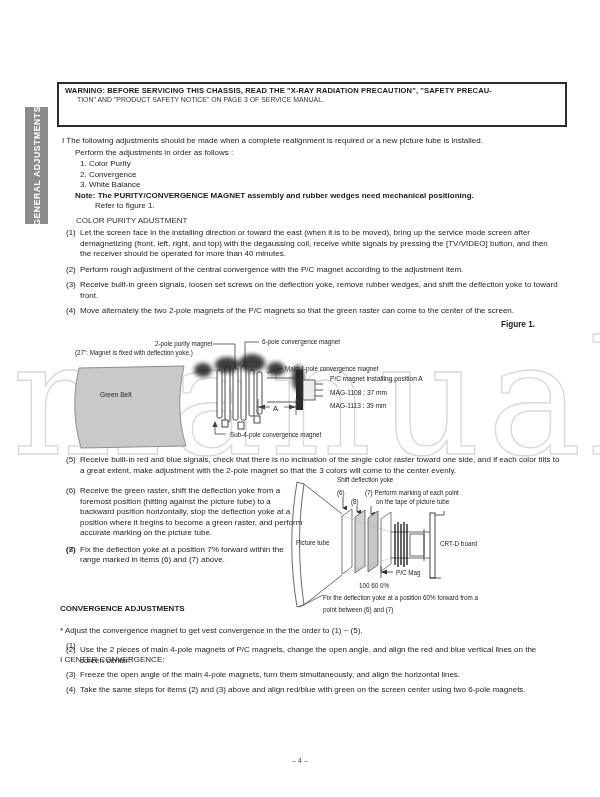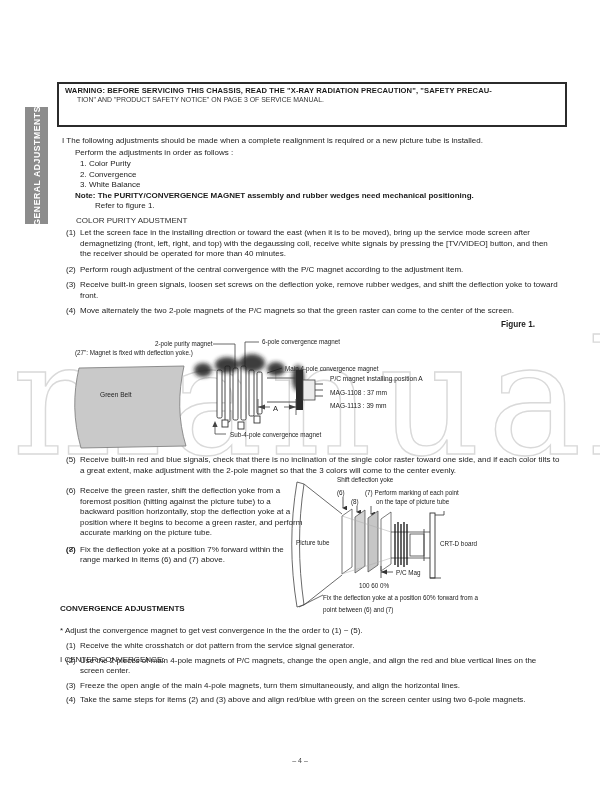--- a/index.html
+++ b/index.html
@@ -205,21 +205,21 @@
       <line x1="16" y1="139" x2="40" y2="127" stroke="#444" stroke-width="0.8"></line>
       <text x="40" y="132" font-size="6.3">Fix the deflection yoke at a position 60% forward from a</text>
       <text x="40" y="144" font-size="6.3">point between (6) and (7)</text>
     </svg>
 
     <div class="tline bold" style="left:60px;top:604px;">CONVERGENCE ADJUSTMENTS</div>
     <div class="tline" style="left:60px;top:582px;margin-top:44px;">* Adjust the convergence magnet to get vest convergence in the the order to (1) ~ (5).</div>
     <div class="tline" style="left:60px;top:655px;">I CENTER CONVERGENCE:</div>
 
     <div class="list" style="left:66px;top:641px;width:484px;">
-      <div class="item" style="margin-bottom:4px;"><span class="num">(1)</span><span>Receive the white crosshatch or dot pattern from the service signal generator.</span></div>
+      <div class="item" style="margin-bottom:4px;"><span class="num">(1)</span></div>
       <div class="item" style="margin-bottom:4px;"><span class="num">(2)</span><span>Use the 2 pieces of main 4-pole magnets of P/C magnets, change the open angle, and align the red and blue vertical lines on the screen center.</span></div>
       <div class="item" style="margin-bottom:4px;"><span class="num">(3)</span><span>Freeze the open angle of the main 4-pole magnets, turn them simultaneously, and align the horizontal lines.</span></div>
       <div class="item"><span class="num">(4)</span><span>Take the same steps for items (2) and (3) above and align red/blue with green on the screen center using two 6-pole magnets.</span></div>
     </div>
 
     <div class="footer">– 4 –</div>
 
   </div>
 </div>
 

